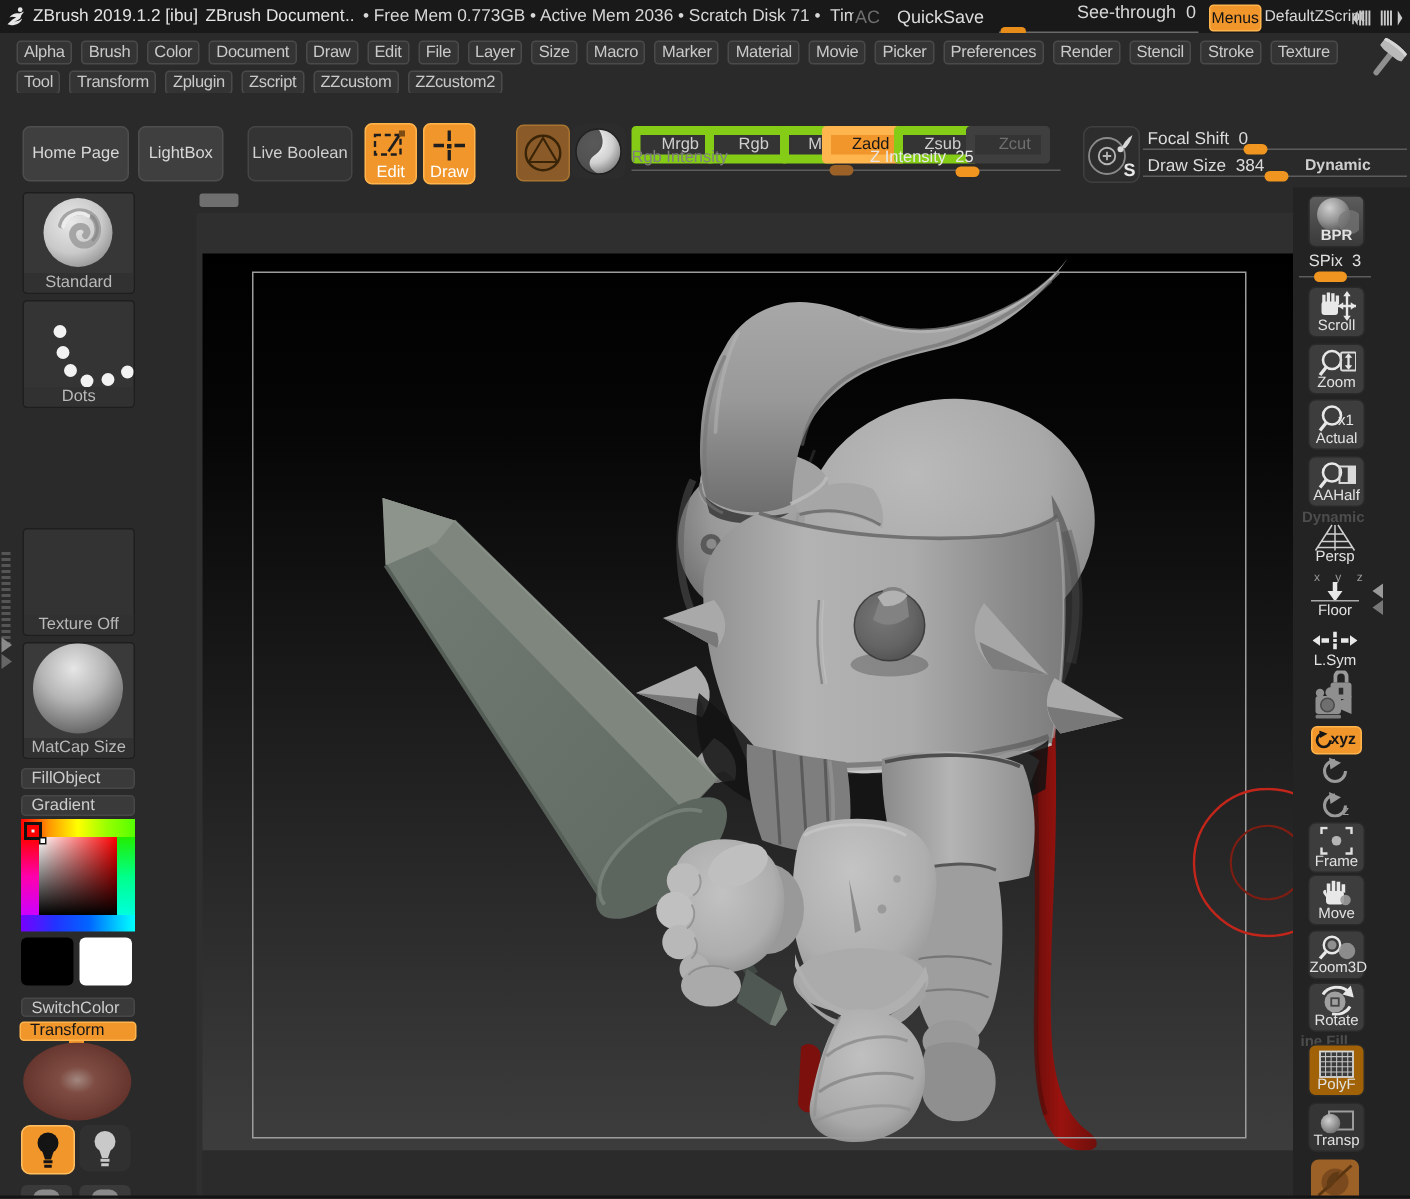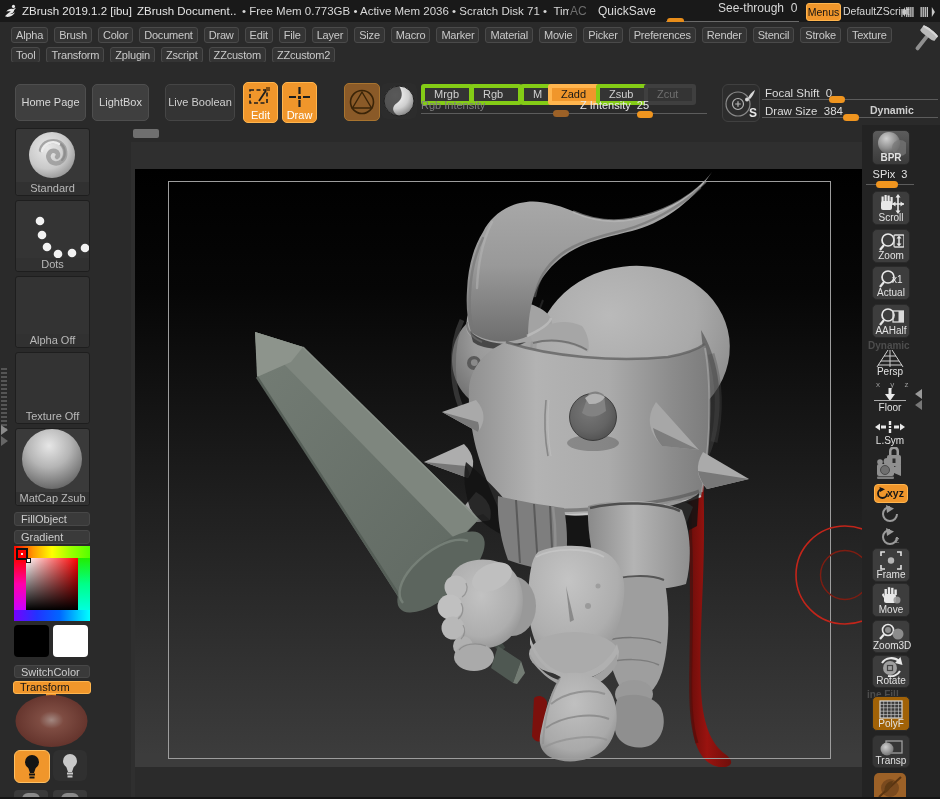--- a/index.html
+++ b/index.html
@@ -7,22 +7,22 @@
   .abs{position:absolute;}
   
   #titlebar{left:0;top:0;width:940px;height:22px;background:#191919;color:#dedede;font-size:11.5px;}
   #titlebar span{position:absolute;top:0;line-height:22px;white-space:nowrap;}
   
   .mbtn{position:absolute;height:14px;line-height:14px;background:#343434;border:1px solid #4a4a4a;
         border-radius:3px;color:#c9c9c9;font-size:11px;padding:0 4px;white-space:nowrap;letter-spacing:-0.2px;}
   
   .tbtn{position:absolute;background:#3f3f3f;border:1px solid #4e4e4e;border-radius:5px;
         color:#d8d8d8;font-size:11px;text-align:center;}
-  .sbtn{position:absolute;height:13px;line-height:13px;background:#343434;border:4px solid #84cc16;
-        border-radius:3px;color:#cfcfcf;font-size:11px;padding:0 0 0 9px;text-align:left;}
+  .sbtn{position:absolute;height:13px;line-height:13px;background:#343434;border:6px solid #84cc16;
+        border-radius:3px;color:#cfcfcf;font-size:11px;padding:0 0 0 9px;text-align:center;}
   .slider-line{position:absolute;height:1px;background:#5c5c5c;}
   .thumb{position:absolute;width:16px;height:7px;border-radius:3.5px;background:#f0951f;}
   .lbl{position:absolute;white-space:nowrap;}
   
   .tile{position:absolute;left:15px;width:73px;background:#373737;border:1px solid #1e1e1e;border-radius:3px;}
   .tlabel{position:absolute;left:0;right:0;bottom:0;height:13px;line-height:13px;background:#313131;
           color:#b9b9b9;font-size:11px;text-align:center;border-radius:0 0 3px 3px;}
   .lsbtn{position:absolute;background:#3a3a3a;border:1px solid #474747;border-radius:3px;
          color:#cdcdcd;font-size:11px;line-height:12px;padding:0 0 0 6px;}
   
@@ -202,40 +202,37 @@
           <circle cx="26" cy="34" r="4.3"></circle>
           <circle cx="31" cy="46" r="4.3"></circle>
         <circle cx="42" cy="53" r="4.3"></circle>
           <circle cx="56" cy="52" r="4.3"></circle>
           <circle cx="69" cy="47" r="4.3"></circle>
       </g>
     </svg>
     <div class="tlabel">Dots</div>
   </div>
 
-  <div class="tile" style="top:276px;height:70px;background:#333333">
-      <div class="tlabel">Alpha Off</div>
-    </div>
 
   <div class="tile" style="top:352px;height:70px;background:#333333">
       <div class="tlabel">Texture Off</div>
     </div>
 
   <div class="tile" style="top:428px;height:76px;background:#3a3a3a">
     <svg class="abs" style="left:2px;top:-1px" width="69" height="64" viewBox="0 0 69 64">
       <defs>
           <radialGradient id="mcg" cx="45%" cy="28%" r="80%">
         <stop offset="0%" stop-color="#e6e6e6"></stop>
             <stop offset="45%" stop-color="#b5b5b5"></stop>
             <stop offset="100%" stop-color="#585858"></stop>
       </radialGradient>
         </defs>
       <circle cx="34" cy="31" r="30" fill="url(#mcg)"></circle>
     </svg>
-    <div class="tlabel">MatCap Zsub</div>
+    <div class="tlabel">MatCap Size</div>
   </div>
   <div class="lsbtn" style="left:14px;top:512px;width:68px;height:12px">FillObject</div>
   <div class="lsbtn" style="left:14px;top:530px;width:68px;height:12px">Gradient</div>
 
   <div class="abs" style="left:14px;top:546px;width:76px;height:75px">
     <div class="abs" style="left:0;top:0;width:76px;height:12px;background:linear-gradient(90deg,#f00 0%,#f90 25%,#ff0 50%,#9f0 75%,#5f0 100%)"></div>
     <div class="abs" style="left:0;top:12px;width:12px;height:52px;background:linear-gradient(#f00 0%,#f0a 50%,#c0f 100%)"></div>
     <div class="abs" style="left:64px;top:12px;width:12px;height:52px;background:linear-gradient(#2e0 0%,#0f8 50%,#0fd 100%)"></div>
     <div class="abs" style="left:0;top:64px;width:76px;height:11px;background:linear-gradient(90deg,#70f 0%,#23f 30%,#06f 60%,#0cf 85%,#0ff 100%)"></div>
     <div class="abs" style="left:12px;top:12px;width:52px;height:52px;background:

